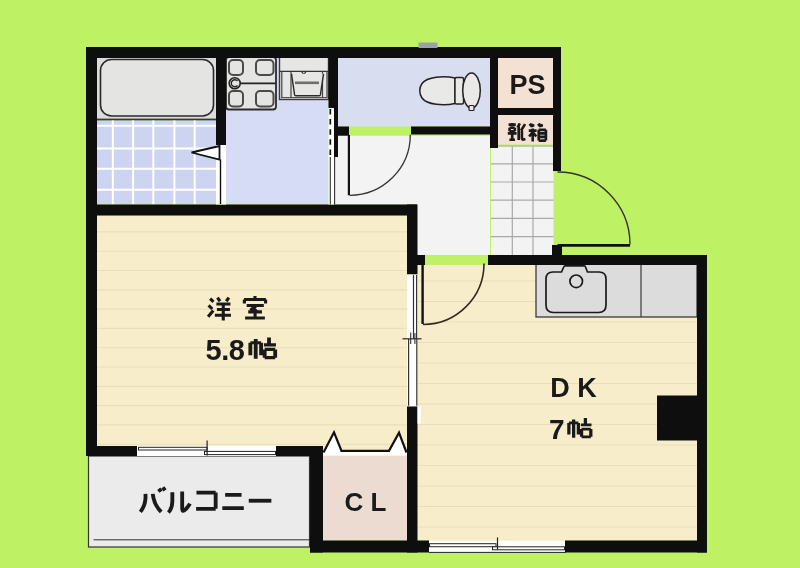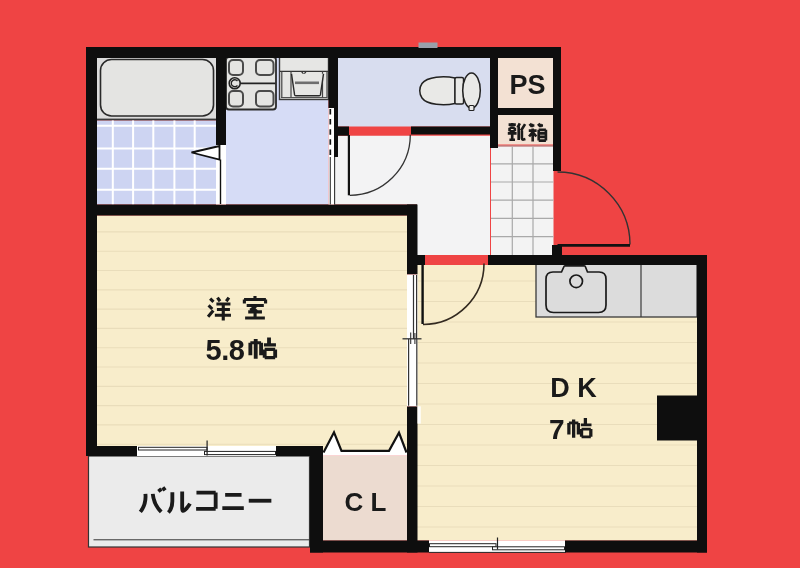--- a/index.html
+++ b/index.html
@@ -1,16 +1,16 @@
 <!DOCTYPE html>
 <html><head>
 <meta charset="utf-8">
 <style>
 html,body{margin:0;padding:0;background:#ffffff;}
-#plan{position:relative;width:800px;height:568px;background:#ef4444;overflow:hidden;}
+#plan{position:relative;width:800px;height:568px;background:#bef264;overflow:hidden;}
 text{font-family:"Liberation Sans",sans-serif;font-weight:bold;fill:#1a1a1a;}
 </style>
 </head>
 <body>
 
 <div id="plan">
 <svg width="800" height="568" viewBox="0 0 800 568" xmlns="http://www.w3.org/2000/svg" shape-rendering="auto">
 <defs>
 
 <g id="g-you" fill="none" stroke="#1a1a1a">

